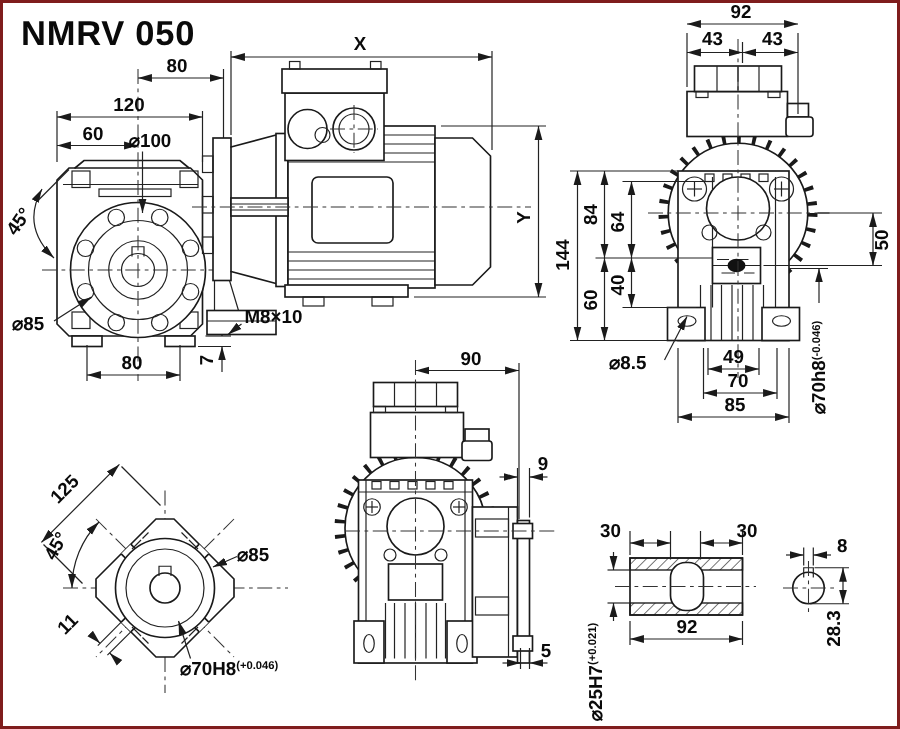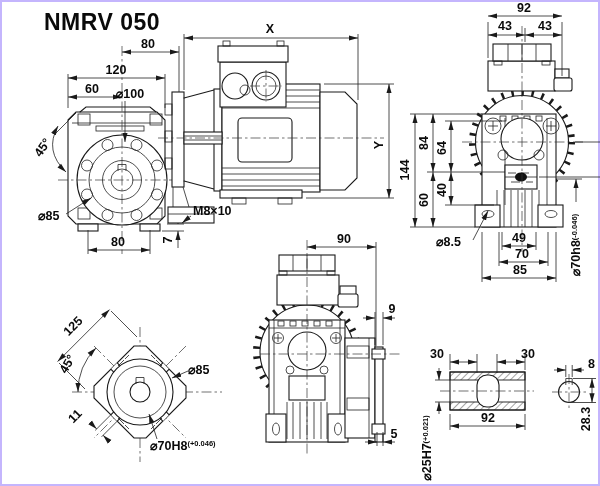--- a/index.html
+++ b/index.html
@@ -1,16 +1,16 @@
 <!DOCTYPE html>
 <html><head>
 <meta charset="utf-8">
 <style>
   html,body{margin:0;padding:0;background:#888;}
-  .page{width:600px;height:486px;background:#fff;border:2px solid #c4b5fd;box-sizing:border-box;position:relative;font-family:"Liberation Sans",sans-serif;padding-left:30px;}
+  .page{width:600px;height:486px;background:#fff;border:2px solid #7f1d1d;box-sizing:border-box;position:relative;font-family:"Liberation Sans",sans-serif;}
   svg{display:block;}
   .ln{stroke:#1a1a1a;stroke-width:1.1;fill:none;stroke-linecap:round;}
   .lnf{stroke:#1a1a1a;stroke-width:1.1;fill:#fff;}
   .thin{stroke:#222;stroke-width:0.8;fill:none;}
   .cl{stroke:#333;stroke-width:0.7;fill:none;stroke-dasharray:10 3 2.5 3;}
   .hatchr{stroke:#1a1a1a;stroke-width:0.9;fill:url(#hp);}
   .fins{stroke:#1a1a1a;stroke-width:7;fill:none;stroke-dasharray:2.5 7.6;}
   .blk{fill:#111;stroke:none;}
   text{font-family:"Liberation Sans",sans-serif;font-weight:bold;font-size:12.5px;fill:#0a0a0a;}
   text.ttl{font-size:23px;letter-spacing:0.5px;}

